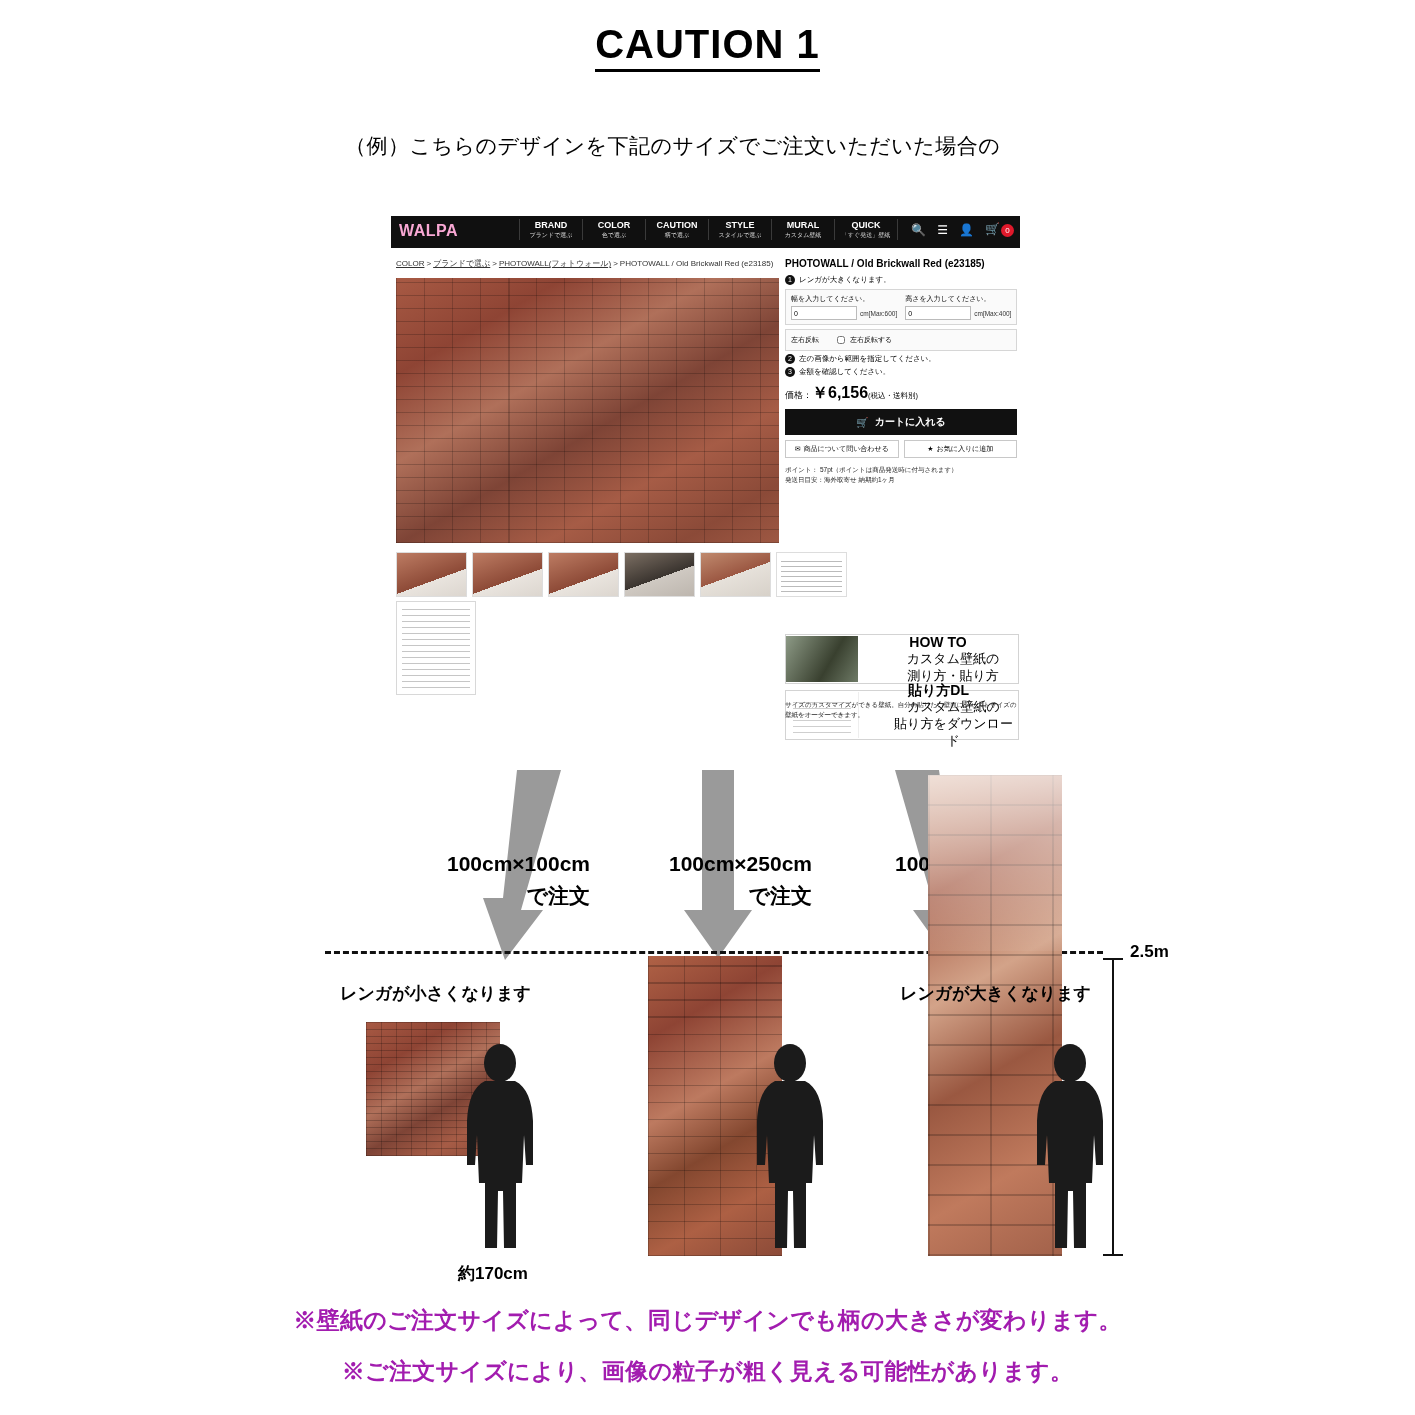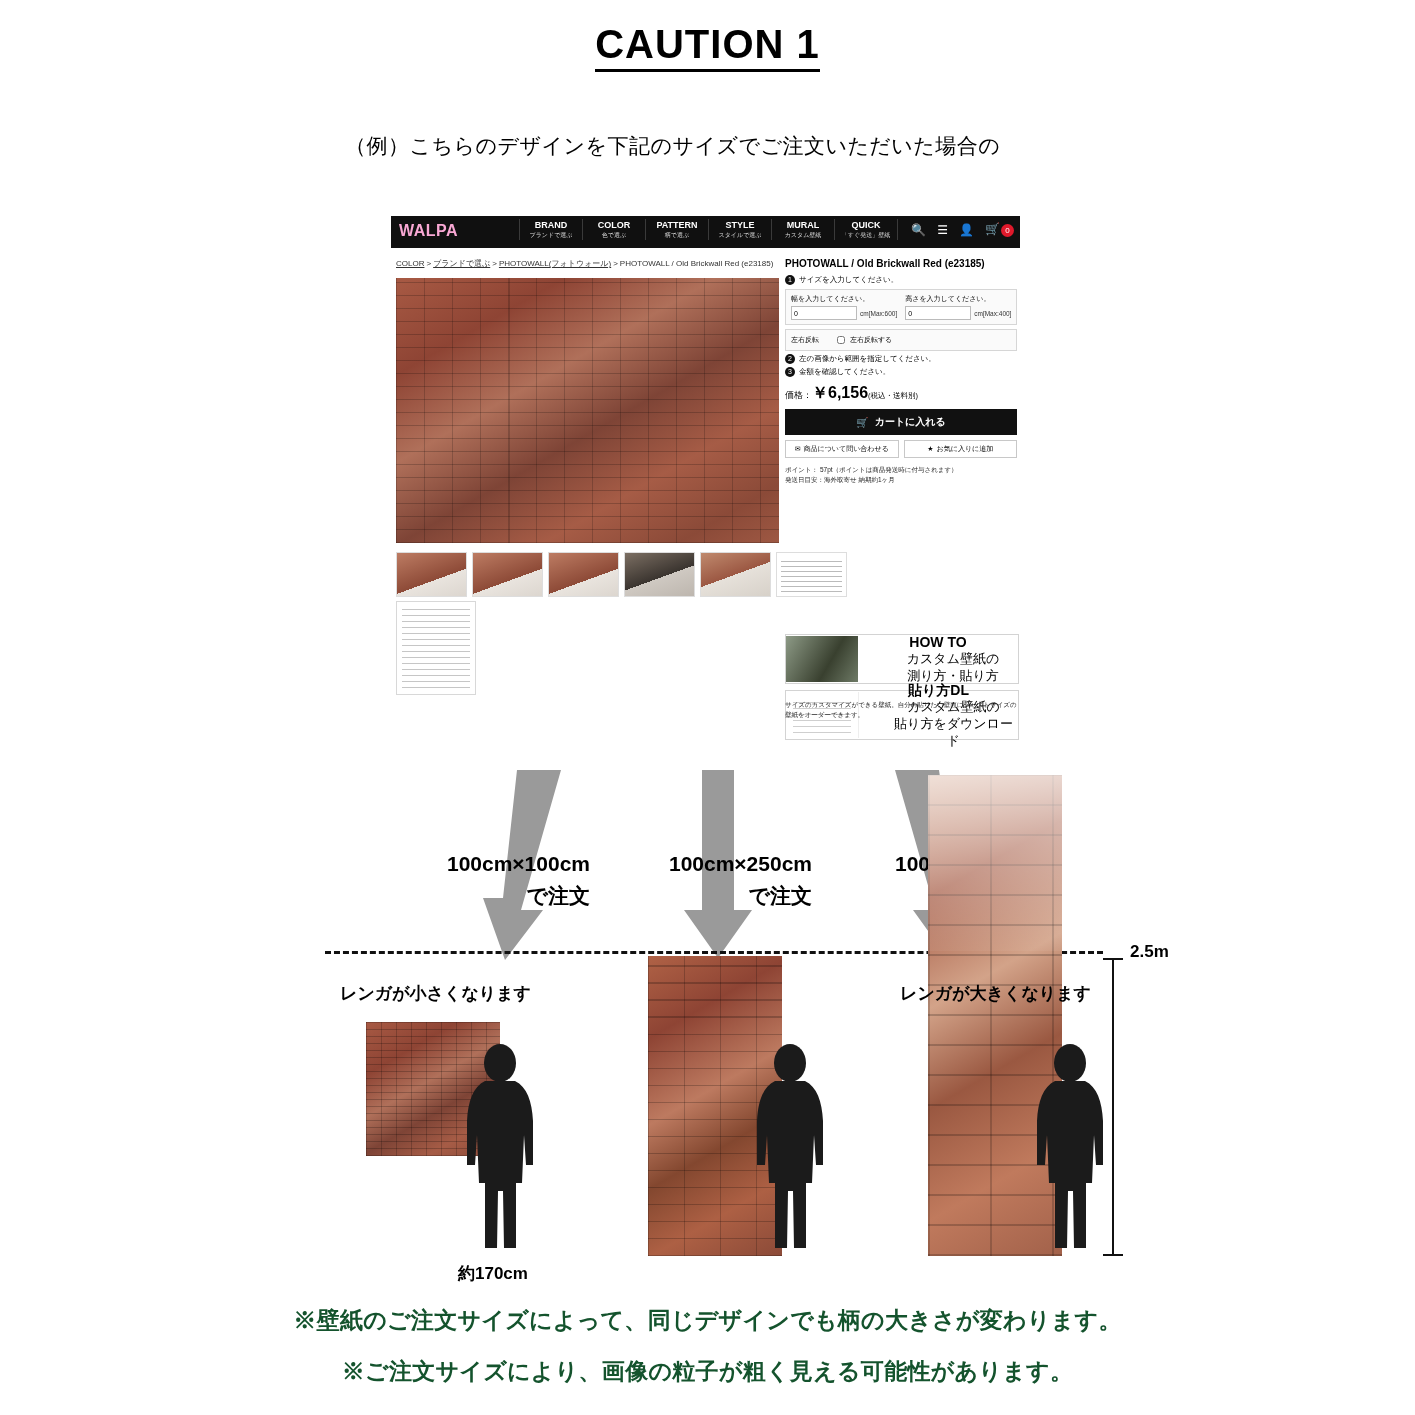--- a/index.html
+++ b/index.html
@@ -386,21 +386,21 @@
     position: absolute;
     font-size: 17px;
     font-weight: bold;
   }
 
   
   .warn {
     position: absolute;
     left: 0; width: 1415px;
     text-align: center;
-    color: #14532d;
+    color: #a21caf;
     font-size: 23px;
     font-weight: bold;
     letter-spacing: 0.3px;
   }
   .warn.w1 { top: 1305px; }
   .warn.w2 { top: 1356px; }
 </style>
 </head>
 <body>
 
@@ -419,21 +419,21 @@
     <div class="navs">
       <div class="nav">
         <span class="en">BRAND</span>
         <span class="jp">ブランドで選ぶ</span>
       </div>
       <div class="nav">
         <span class="en">COLOR</span>
         <span class="jp">色で選ぶ</span>
       </div>
       <div class="nav">
-        <span class="en">PATTERN</span>
+        <span class="en">CAUTION</span>
         <span class="jp">柄で選ぶ</span>
       </div>
       <div class="nav">
         <span class="en">STYLE</span>
         <span class="jp">スタイルで選ぶ</span>
       </div>
       <div class="nav">
         <span class="en">MURAL</span>
         <span class="jp">カスタム壁紙</span>
       </div>
@@ -467,21 +467,21 @@
 
   <div class="doc-big">
     <div class="green"></div>
   </div>
 
   <div class="panel">
     <div class="panel-title">PHOTOWALL / Old Brickwall Red (e23185)</div>
 
     <div class="step">
       <span class="num">1</span>
-      <span>サイズを入力してください。</span>
+      <span>レンガが大きくなります。</span>
     </div>
 
     <div class="fieldbox">
       <div class="field-row">
         <div class="field">
           <div class="field-lbl">幅を入力してください。</div>
           <div class="field-in">
             <input value="0" style="">
             <span class="field-unit">cm[Max:600]</span>
           </div>

